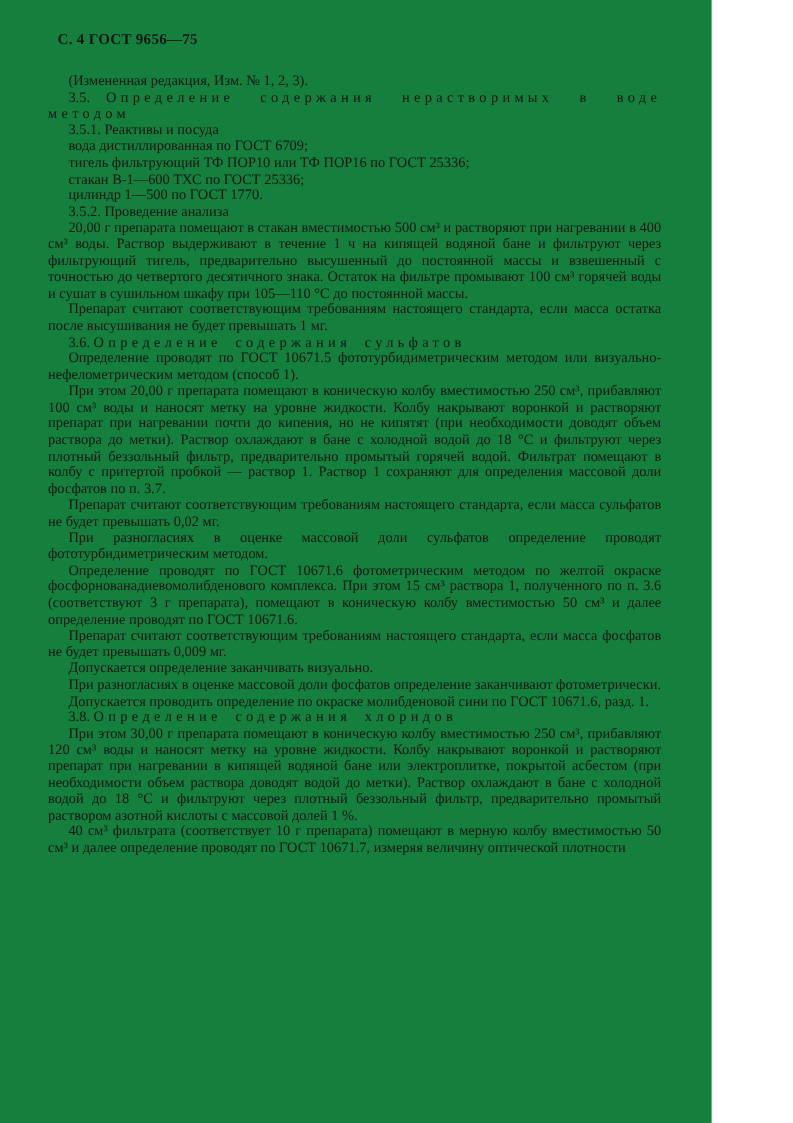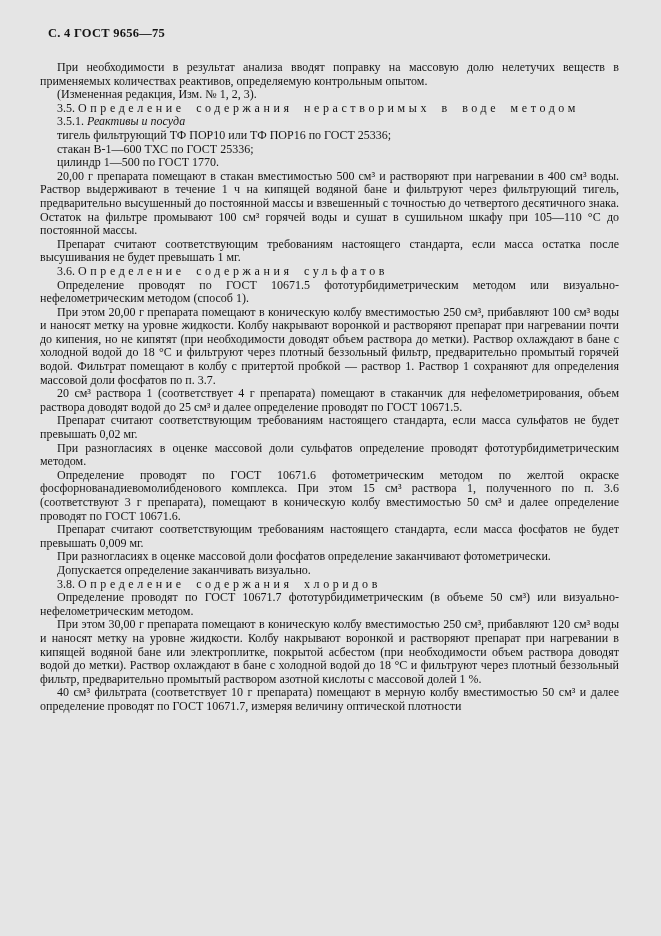--- a/index.html
+++ b/index.html
@@ -2,23 +2,23 @@
 <html lang="ru"><head>
 <meta charset="utf-8">
 <style>
   html, body {
     margin: 0;
     padding: 0;
     background: #ffffff;
   }
   .page {
     position: relative;
-    width: 661px;
+    width: 593px;
     height: 936px;
-    background: #e5e5e5;
+    background: #15803d;
     box-sizing: border-box;
     padding: 26px 42px 0 40px;
     font-family: "Liberation Serif", serif;
     color: #141414;
     overflow: hidden;
   }
   .running-header {
     font-weight: bold;
     font-size: 12.5px;
     margin-left: 8px;
@@ -32,49 +32,49 @@
   }
   .body-text p {
     margin: 0;
     padding: 0;
   }
   .body-text p.indent {
     text-indent: 17px;
   }
   .seg-normal {}
   .seg-bold { font-weight: normal; }
-  .seg-italic { font-style: italic; }
+  .seg-italic { }
   .seg-spaced {
     letter-spacing: 0.30em;
     word-spacing: 0.40em;
   }
 </style>
 </head>
 <body>
 
 <div class="page">
   <div class="running-header">С. 4 ГОСТ 9656—75</div>
   <div class="body-text">
-      <p class="indent"><span class="seg-normal">При необходимости в результат анализа вводят поправку на массовую долю нелетучих веществ в применяемых количествах реактивов, определяемую контрольным опытом.</span></p>
       <p class="indent"><span class="seg-bold">(Измененная редакция, Изм. № 1, 2, 3).</span></p>
       <p class="indent"><span class="seg-normal">3.5. </span><span class="seg-spaced">Определение содержания нерастворимых в воде методом</span></p>
       <p class="indent"><span class="seg-normal">3.5.1. </span><span class="seg-italic">Реактивы и посуда</span></p>
+      <p class="indent"><span class="seg-normal">вода дистиллированная по ГОСТ 6709;</span></p>
       <p class="indent"><span class="seg-normal">тигель фильтрующий ТФ ПОР10 или ТФ ПОР16 по ГОСТ 25336;</span></p>
       <p class="indent"><span class="seg-normal">стакан В-1—600 ТХС по ГОСТ 25336;</span></p>
       <p class="indent"><span class="seg-normal">цилиндр 1—500 по ГОСТ 1770.</span></p>
+      <p class="indent"><span class="seg-normal">3.5.2. </span><span class="seg-italic">Проведение анализа</span></p>
       <p class="indent"><span class="seg-normal">20,00 г препарата помещают в стакан вместимостью 500 см³ и растворяют при нагревании в 400 см³ воды. Раствор выдерживают в течение 1 ч на кипящей водяной бане и фильтруют через фильтрующий тигель, предварительно высушенный до постоянной массы и взвешенный с точностью до четвертого десятичного знака. Остаток на фильтре промывают 100 см³ горячей воды и сушат в сушильном шкафу при 105—110 °С до постоянной массы.</span></p>
       <p class="indent"><span class="seg-normal">Препарат считают соответствующим требованиям настоящего стандарта, если масса остатка после высушивания не будет превышать 1 мг.</span></p>
       <p class="indent"><span class="seg-normal">3.6. </span><span class="seg-spaced">Определение содержания сульфатов</span></p>
       <p class="indent"><span class="seg-normal">Определение проводят по ГОСТ 10671.5 фототурбидиметрическим методом или визуально-нефелометрическим методом (способ 1).</span></p>
       <p class="indent"><span class="seg-normal">При этом 20,00 г препарата помещают в коническую колбу вместимостью 250 см³, прибавляют 100 см³ воды и наносят метку на уровне жидкости. Колбу накрывают воронкой и растворяют препарат при нагревании почти до кипения, но не кипятят (при необходимости доводят объем раствора до метки). Раствор охлаждают в бане с холодной водой до 18 °С и фильтруют через плотный беззольный фильтр, предварительно промытый горячей водой. Фильтрат помещают в колбу с притертой пробкой — раствор 1. Раствор 1 сохраняют для определения массовой доли фосфатов по п. 3.7.</span></p>
-      <p class="indent"><span class="seg-normal">20 см³ раствора 1 (соответствует 4 г препарата) помещают в стаканчик для нефелометрирования, объем раствора доводят водой до 25 см³ и далее определение проводят по ГОСТ 10671.5.</span></p>
       <p class="indent"><span class="seg-normal">Препарат считают соответствующим требованиям настоящего стандарта, если масса сульфатов не будет превышать 0,02 мг.</span></p>
       <p class="indent"><span class="seg-normal">При разногласиях в оценке массовой доли сульфатов определение проводят фототурбидиметрическим методом.</span></p>
       <p class="indent"><span class="seg-normal">Определение проводят по ГОСТ 10671.6 фотометрическим методом по желтой окраске фосфорнованадиевомолибденового комплекса. При этом 15 см³ раствора 1, полученного по п. 3.6 (соответствуют 3 г препарата), помещают в коническую колбу вместимостью 50 см³ и далее определение проводят по ГОСТ 10671.6.</span></p>
       <p class="indent"><span class="seg-normal">Препарат считают соответствующим требованиям настоящего стандарта, если масса фосфатов не будет превышать 0,009 мг.</span></p>
+      <p class="indent"><span class="seg-normal">Допускается определение заканчивать визуально.</span></p>
       <p class="indent"><span class="seg-normal">При разногласиях в оценке массовой доли фосфатов определение заканчивают фотометрически.</span></p>
-      <p class="indent"><span class="seg-normal">Допускается определение заканчивать визуально.</span></p>
+      <p class="indent"><span class="seg-normal">Допускается проводить определение по окраске молибденовой сини по ГОСТ 10671.6, разд. 1.</span></p>
       <p class="indent"><span class="seg-normal">3.8. </span><span class="seg-spaced">Определение содержания хлоридов</span></p>
-      <p class="indent"><span class="seg-normal">Определение проводят по ГОСТ 10671.7 фототурбидиметрическим (в объеме 50 см³) или визуально-нефелометрическим методом.</span></p>
       <p class="indent"><span class="seg-normal">При этом 30,00 г препарата помещают в коническую колбу вместимостью 250 см³, прибавляют 120 см³ воды и наносят метку на уровне жидкости. Колбу накрывают воронкой и растворяют препарат при нагревании в кипящей водяной бане или электроплитке, покрытой асбестом (при необходимости объем раствора доводят водой до метки). Раствор охлаждают в бане с холодной водой до 18 °С и фильтруют через плотный беззольный фильтр, предварительно промытый раствором азотной кислоты с массовой долей 1 %.</span></p>
       <p class="indent"><span class="seg-normal">40 см³ фильтрата (соответствует 10 г препарата) помещают в мерную колбу вместимостью 50 см³ и далее определение проводят по ГОСТ 10671.7, измеряя величину оптической плотности</span></p>
     </div>
 </div>
 
 </body></html>

